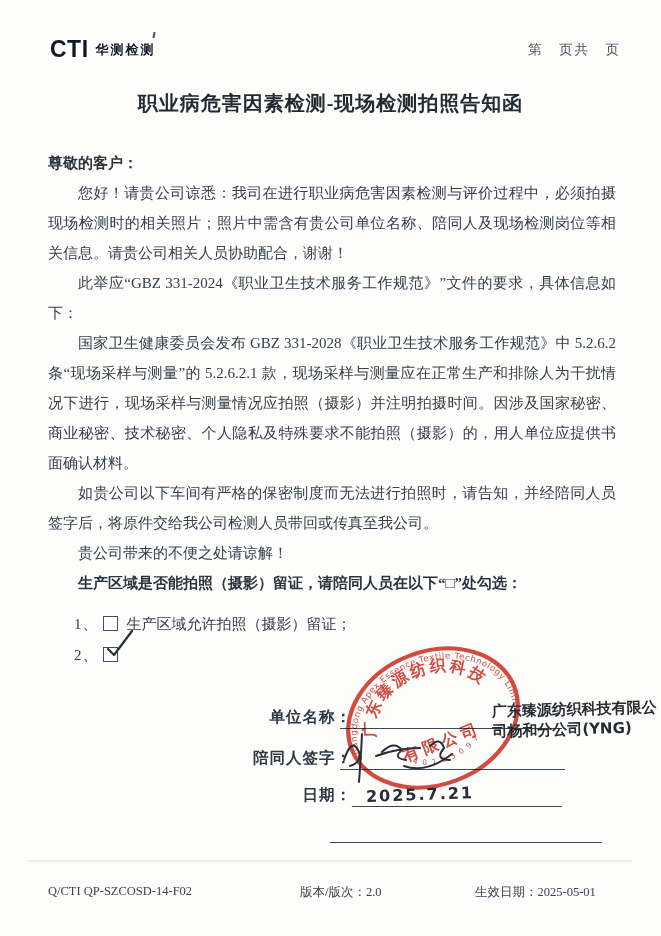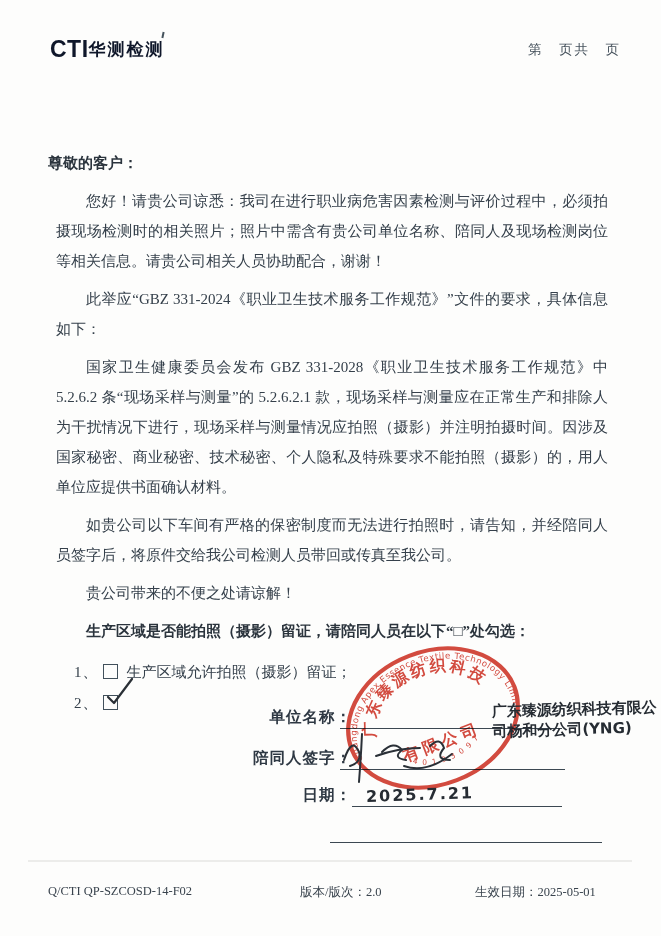--- a/index.html
+++ b/index.html
@@ -9,28 +9,28 @@
     background:#fdfdfc;
     overflow:hidden;
     font-family:"Liberation Serif","DejaVu Serif",serif;
     color:#35404b;
   }
   
   .header{position:absolute;top:36px;left:50px;right:40px;height:30px;}
   .logo{position:absolute;left:0;top:0;display:flex;align-items:center;color:#0f172a;}
   .logo-cti{font-family:"Liberation Sans","DejaVu Sans",sans-serif;font-weight:bold;font-size:23px;letter-spacing:0.5px;position:relative;}
   .logo-accent{position:absolute;top:-4px;right:1px;width:2px;height:6px;background:#44525c;transform:rotate(12deg);}
-  .logo-cn{font-size:17px;font-weight:bold;letter-spacing:2px;}
+  .logo-cn{font-size:13px;font-weight:bold;margin-left:7px;letter-spacing:2px;}
   .page-counter{position:absolute;right:0;top:5px;font-size:13.5px;color:#46525c;letter-spacing:2px;white-space:pre;}
   
   .title{position:absolute;top:90px;left:0;width:661px;text-align:center;font-size:20px;font-weight:bold;color:#232a31;letter-spacing:1px;}
   
   .body{position:absolute;top:148px;left:48px;width:568px;font-size:15px;line-height:30px;text-align:justify;text-justify:inter-character;}
   .salutation{font-weight:bold;color:#2b343d;}
-  .body p{margin:8px;text-indent:2em;}
+  .body p{margin:0;text-indent:2em;}
   .prompt{font-weight:bold;color:#2b343d;}
   .options{margin-top:10px;margin-left:26px;}
   .option-row{display:flex;align-items:center;height:31px;position:relative;}
   .opt-index{letter-spacing:1px;}
   .cbox{display:inline-block;width:13px;height:13px;border:1.5px solid #41505b;margin:0 9px 0 4px;position:relative;top:0;}
   .tick{position:absolute;left:28px;top:-12px;pointer-events:none;}
   
   .sig{position:absolute;left:0;top:0;width:661px;height:936px;pointer-events:none;}
   .sig-row{position:absolute;left:0;width:661px;height:26px;font-size:15.5px;font-weight:bold;color:#2e3843;}
   .sig-label{position:absolute;left:0;width:352px;text-align:right;letter-spacing:1px;}
@@ -60,20 +60,21 @@
 
   <div class="header">
     <div class="logo">
       <span class="logo-cti">CTI</span>
       <span class="logo-accent"></span>
       <span class="logo-cn">华测检测</span>
     </div>
     <div class="page-counter">第　页共　页</div>
   </div>
 
+  <div class="title">职业病危害因素检测-现场检测拍照告知函</div>
 
   <div class="body">
     <div class="salutation">尊敬的客户：</div>
     <p>您好！请贵公司谅悉：我司在进行职业病危害因素检测与评价过程中，必须拍摄现场检测时的相关照片；照片中需含有贵公司单位名称、陪同人及现场检测岗位等相关信息。请贵公司相关人员协助配合，谢谢！</p>
     <p>此举应“GBZ 331-2024《职业卫生技术服务工作规范》”文件的要求，具体信息如下：</p>
     <p>国家卫生健康委员会发布 GBZ 331-2028《职业卫生技术服务工作规范》中 5.2.6.2 条“现场采样与测量”的 5.2.6.2.1 款，现场采样与测量应在正常生产和排除人为干扰情况下进行，现场采样与测量情况应拍照（摄影）并注明拍摄时间。因涉及国家秘密、商业秘密、技术秘密、个人隐私及特殊要求不能拍照（摄影）的，用人单位应提供书面确认材料。</p>
     <p>如贵公司以下车间有严格的保密制度而无法进行拍照时，请告知，并经陪同人员签字后，将原件交给我公司检测人员带回或传真至我公司。</p>
     <p>贵公司带来的不便之处请谅解！</p>
     <p class="prompt">生产区域是否能拍照（摄影）留证，请陪同人员在以下“□”处勾选：</p>
 

